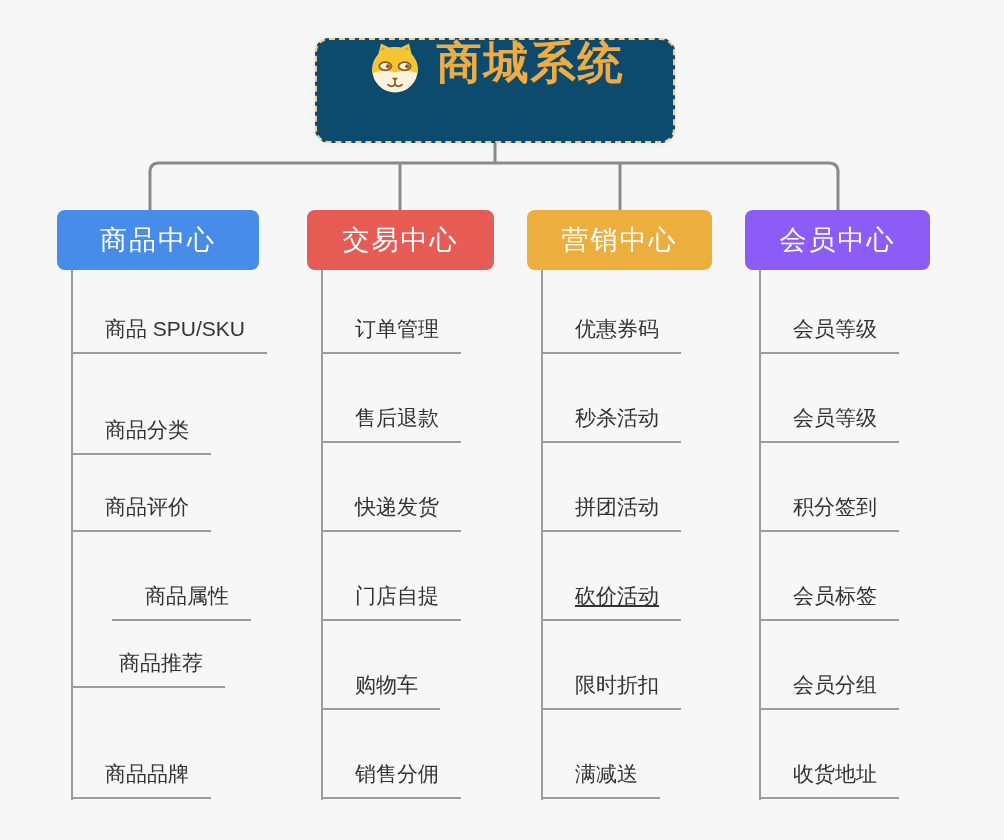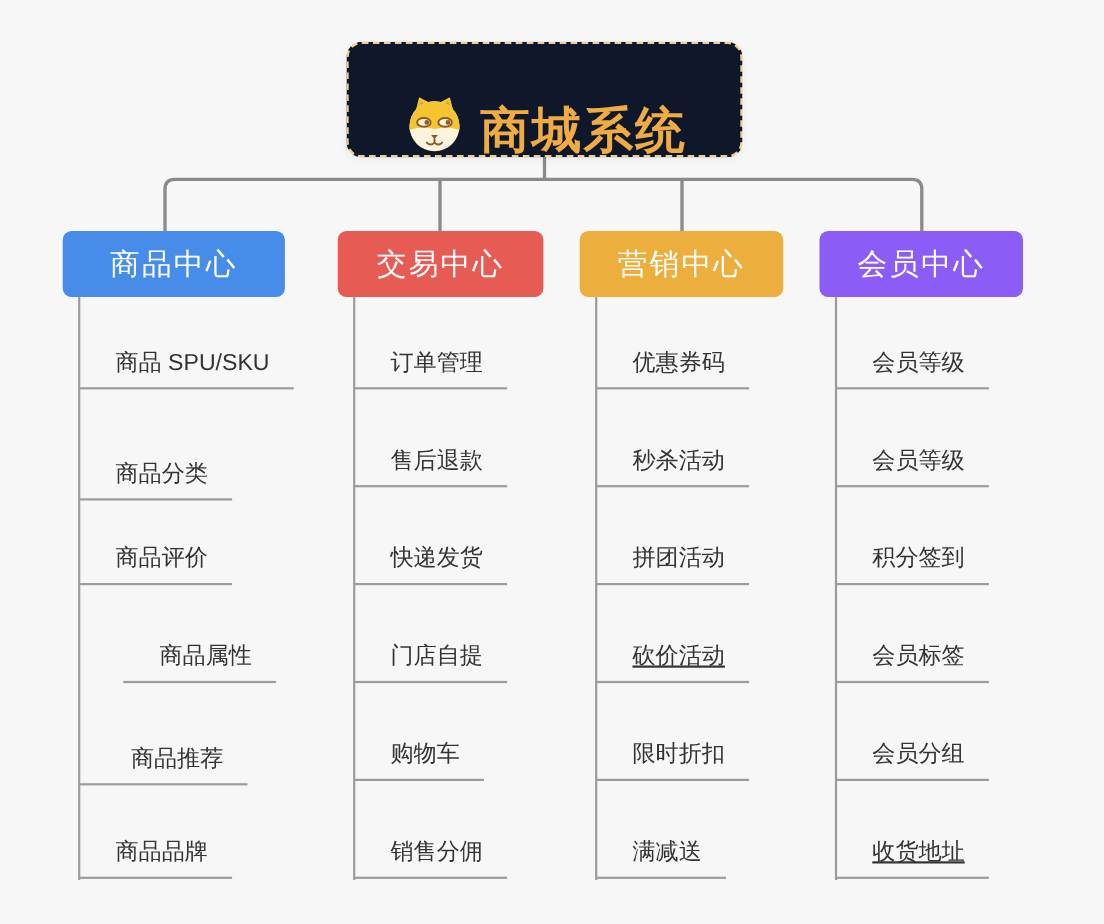--- a/index.html
+++ b/index.html
@@ -7,23 +7,23 @@
     width:1004px;height:840px;position:relative;overflow:hidden;
     background:#f7f7f7;
     font-family:"Liberation Sans","DejaVu Sans",sans-serif;
   }
   .canvas{position:absolute;inset:0;}
   svg.connectors{position:absolute;left:0;top:0;pointer-events:none;}
 
   
   .root-node{
     position:absolute;left:315px;top:38px;width:360px;height:105px;
-    background:#0f172a;border:2px dashed #f3cd8e;border-radius:14px;
+    background:#0c4a6e;border:2px dashed #f3cd8e;border-radius:14px;
     box-sizing:border-box;
-    display:flex;align-items:flex-end;justify-content:center;gap:13px;
+    display:flex;align-items:flex-start;justify-content:center;gap:13px;
     box-shadow:0 2px 8px rgba(0,0,0,0.05);
     cursor:pointer;
   }
   .root-label{
     font-size:45px;font-weight:bold;color:#efac42;letter-spacing:2px;
     line-height:1;white-space:nowrap;
   }
   .root-icon{width:58px;height:56px;flex:0 0 auto;}
 
   
@@ -107,21 +107,21 @@
   </div>
   <div class="branch-node branch-3" style="background: #8b5cf6;">
     <span>会员中心</span>
   </div>
 
   <div class="leaf-col col-0">
       <div class="leaf" style="top: 312px;">商品 SPU/SKU</div>
       <div class="leaf" style="top: 401px; margin-top: 12px;">商品分类</div>
       <div class="leaf" style="top: 490px;">商品评价</div>
       <div class="leaf" style="top: 579px; margin-left: 40px;">商品属性</div>
-      <div class="leaf" style="top: 672px; padding-left: 47px;">商品推荐</div>
+      <div class="leaf" style="top: 646px; padding-left: 47px;">商品推荐</div>
       <div class="leaf" style="top: 757px;">商品品牌</div>
     </div>
   <div class="leaf-col col-1">
       <div class="leaf" style="top: 312px;">订单管理</div>
       <div class="leaf" style="top: 401px; text-align: center;">售后退款</div>
       <div class="leaf" style="top: 490px;">快递发货</div>
       <div class="leaf" style="top: 579px;">门店自提</div>
       <div class="leaf" style="top: 668px;">购物车</div>
       <div class="leaf" style="top: 757px;">销售分佣</div>
     </div>
@@ -132,16 +132,16 @@
       <div class="leaf" style="top: 579px; text-decoration: underline;">砍价活动</div>
       <div class="leaf" style="top: 668px;">限时折扣</div>
       <div class="leaf" style="top: 757px;">满减送</div>
     </div>
   <div class="leaf-col col-3">
       <div class="leaf" style="top: 312px;">会员等级</div>
       <div class="leaf" style="top: 401px;">会员等级</div>
       <div class="leaf" style="top: 490px;">积分签到</div>
       <div class="leaf" style="top: 579px;">会员标签</div>
       <div class="leaf" style="top: 668px;">会员分组</div>
-      <div class="leaf" style="top: 757px; text-decoration: underline;">收货地址</div>
+      <div class="leaf" style="top: 757px;">收货地址</div>
     </div>
 
 </div>
 
 </body></html>

